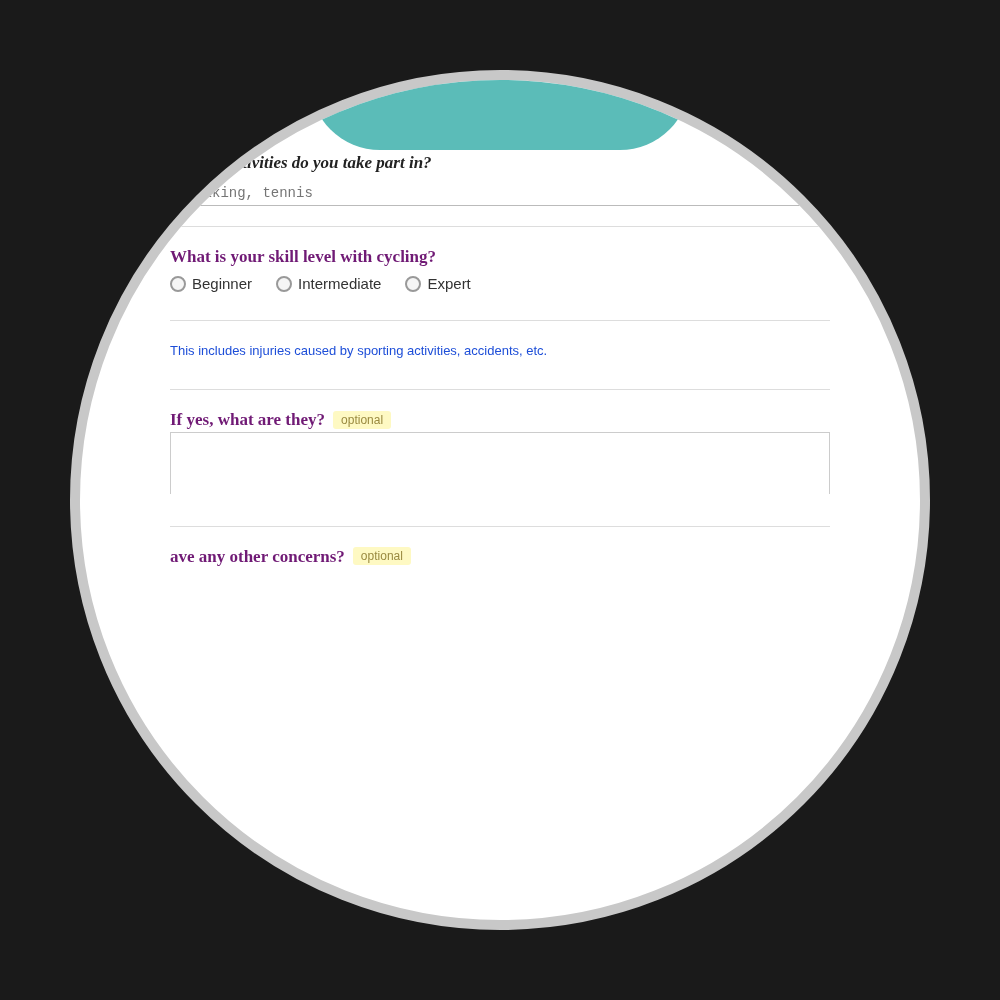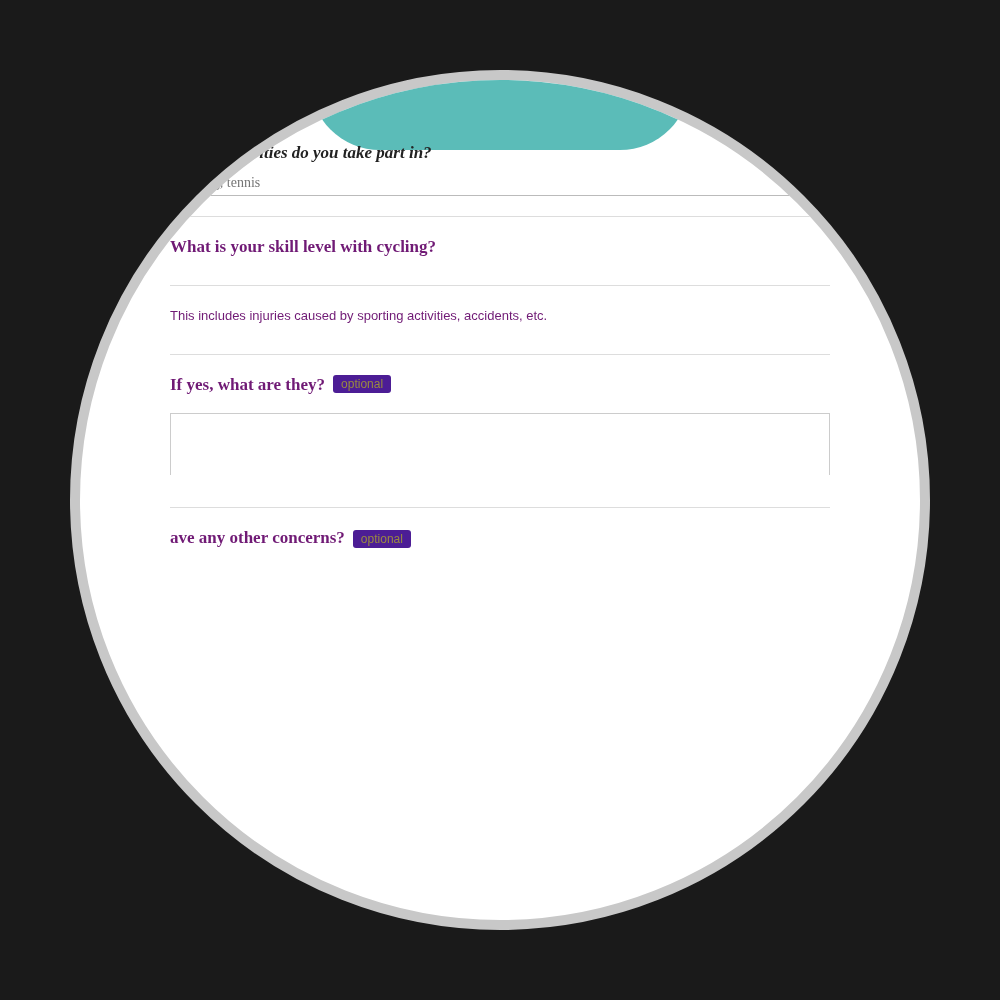--- a/index.html
+++ b/index.html
@@ -24,21 +24,21 @@
       position: relative;
       display: flex;
       align-items: center;
       justify-content: center;
     }
 
     .form-content {
       width: 780px;
       padding: 0 60px;
       position: absolute;
-      top: 63px;
+      top: 73px;
       left: 50%;
       transform: translateX(-50%);
     }
 
     
     .top-arc {
       position: absolute;
       top: 0;
       left: 50%;
       transform: translateX(-50%);
@@ -56,31 +56,31 @@
       font-family: Georgia, 'Times New Roman', serif;
       font-size: 17px;
       font-weight: bold;
       color: #701a75;
       margin-bottom: 5px;
     }
 
     .question-sublabel {
       font-family: Arial, sans-serif;
       font-size: 13px;
-      color: #701a75;
+      color: #1d4ed8;
       margin-bottom: 10px;
       line-height: 1.5;
     }
 
     .input-field {
       width: 100%;
       border: none;
       border-bottom: 1px solid #bbb;
       outline: none;
-      font-family: Liberation Serif, serif;
+      font-family: Liberation Mono, monospace;
       font-size: 14px;
       color: #555;
       padding: 4px 0;
       background: transparent;
     }
 
     .divider {
       border: none;
       border-top: 1px solid #ddd;
       margin: 20px 0;
@@ -111,21 +111,21 @@
     }
 
     .radio-label {
       font-family: Arial, sans-serif;
       font-size: 15px;
       color: #333;
     }
 
     .optional-badge {
       display: inline-block;
-      background: #4c1d95;
+      background: #fef9c3;
       color: #9a8a40;
       font-family: Arial, sans-serif;
       font-size: 12px;
       padding: 2px 8px;
       border-radius: 3px;
       margin-left: 8px;
       vertical-align: middle;
     }
 
     .textarea-field {
@@ -165,41 +165,55 @@
 
     <div class="question-block first-question">
       <div class="question-label-italic">athletic activities do you take part in?</div>
       <input class="input-field" type="text" placeholder="g, hiking, tennis" style="">
     </div>
 
     <hr class="divider">
 
     <div class="question-block">
       <div class="question-label">What is your skill level with cycling?</div>
+      <div class="radio-group">
+        <label class="radio-option">
+          <span class="radio-circle"></span>
+          <span class="radio-label">Beginner</span>
+        </label>
+        <label class="radio-option">
+          <span class="radio-circle"></span>
+          <span class="radio-label">Intermediate</span>
+        </label>
+        <label class="radio-option">
+          <span class="radio-circle"></span>
+          <span class="radio-label">Expert</span>
+        </label>
+      </div>
     </div>
 
     <hr class="divider">
 
     <div class="question-block">
       <div class="question-sublabel">This includes injuries caused by sporting activities, accidents, etc.</div>
     </div>
 
     <hr class="divider">
 
     <div class="question-block">
-      <div style="display:flex; align-items:flex-start; margin-bottom:18px;">
+      <div style="display:flex; align-items:center; margin-bottom:2px;">
         <span class="question-label" style="margin-bottom:0;">If yes, what are they?</span>
         <span class="optional-badge">optional</span>
       </div>
       <textarea class="textarea-field" rows="3" style=""></textarea>
     </div>
 
     <hr class="divider">
 
     <div class="question-block">
-      <div style="display:flex; align-items:flex-end; margin-bottom:6px;">
+      <div style="display:flex; align-items:flex-start; margin-bottom:6px;">
         <span class="question-label" style="margin-bottom:0;">ave any other concerns?</span>
         <span class="optional-badge">optional</span>
       </div>
     </div>
 
   </div>
 </div>
 
 </body></html>

